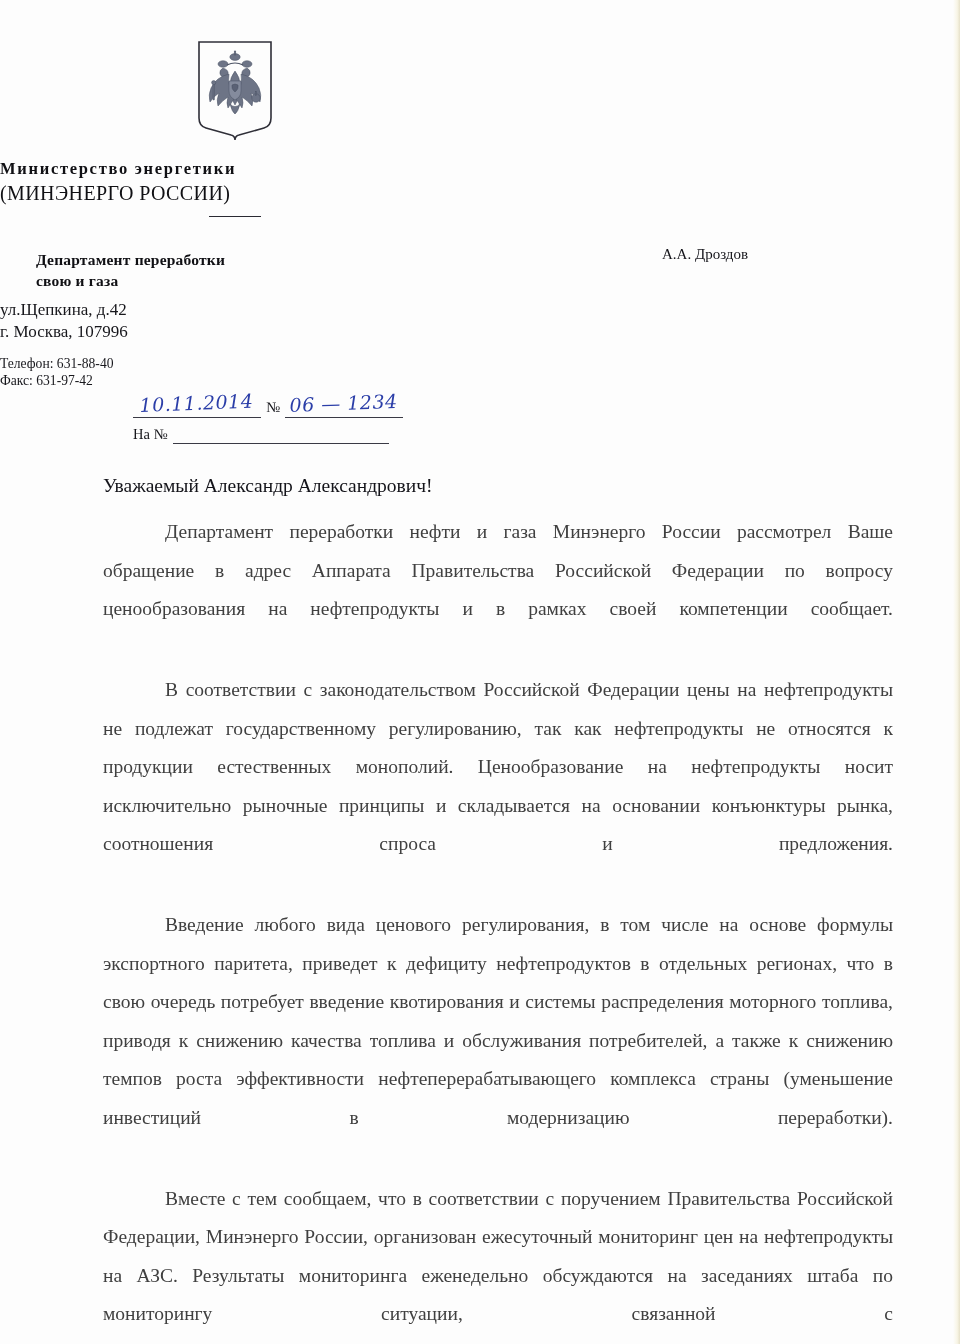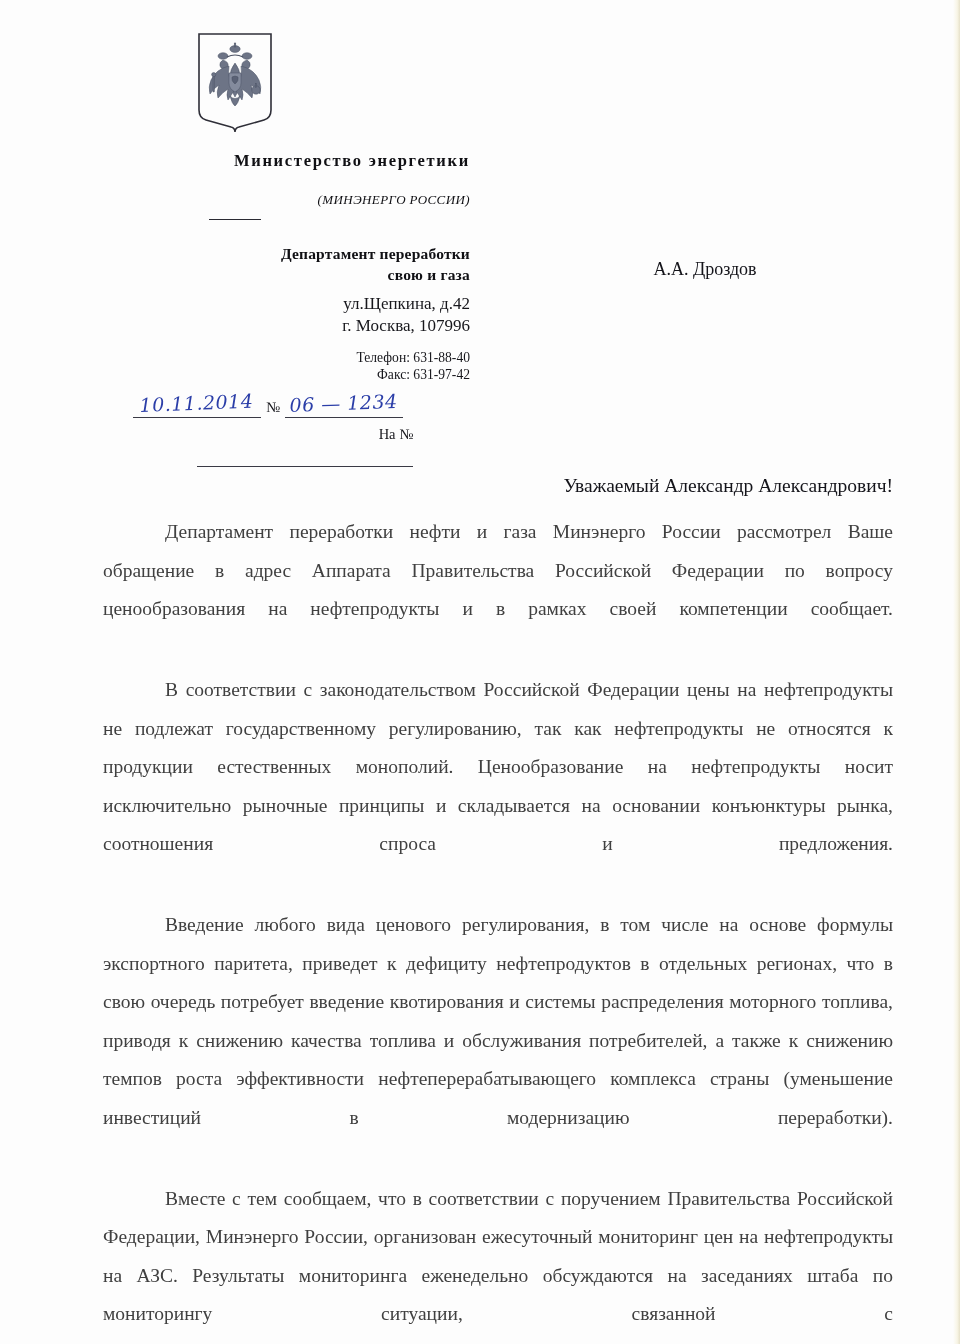--- a/index.html
+++ b/index.html
@@ -29,59 +29,59 @@
     width: 7px;
     height: 100%;
     background: linear-gradient(to right, rgba(250,248,238,0) 0%, rgba(246,242,222,.75) 60%, rgba(228,222,196,.9) 100%);
     pointer-events: none;
   }
 
   
   .letterhead {
     position: absolute;
     left: 0;
-    top: 32px;
+    top: 40px;
     width: 470px;
-    text-align: right;
+    text-align: left;
   }
   .emblem {
     width: 78px;
     height: 104px;
     margin: 0 auto;
     display: block;
   }
   .ministry-name {
     margin-top: 14px;
     font-size: 16.5px;
     font-weight: bold;
     letter-spacing: 1.7px;
     line-height: 1.32;
     color: #101014;
   }
   .ministry-short {
-    margin-top: 20px;
-    font-size: 13px;
+    margin-top: 2px;
+    font-size: 20px;
     font-weight: normal;
     letter-spacing: .4px;
     color: #101014;
-    font-style: italic;
   }
   .rule {
     width: 52px;
     height: 0;
     border-top: 1.3px solid #2a2a33;
     margin: 11px auto 0;
   }
   .dept {
-    margin-top: 24px;
+    margin-top: 33px;
     font-size: 15.5px;
     font-weight: bold;
     line-height: 1.34;
     letter-spacing: .2px;
     color: #101014;
+    padding-left: 36px;
   }
   .addr {
     margin-top: 8px;
     font-size: 17px;
     line-height: 1.28;
   }
   .phones {
     margin-top: 12px;
     font-size: 13.6px;
     line-height: 1.28;
@@ -134,54 +134,53 @@
   .nomer {
     font-size: 14.5px;
     padding-bottom: 2px;
     white-space: nowrap;
   }
   .reg-row2 {
     display: flex;
     align-items: flex-end;
     gap: 6px;
     margin-top: 8px;
-    flex-direction: column;
   }
   .na-label {
     font-size: 14.5px;
     white-space: nowrap;
     padding-bottom: 1px;
   }
   .ul-blank {
     border-bottom: 1.2px solid #3a3a45;
     width: 216px;
     height: 16px;
   }
 
   
   .addressee {
     position: absolute;
     left: 540px;
-    top: 252px;
+    top: 240px;
     width: 330px;
     text-align: center;
-    font-size: 18px;
+    font-size: 15px;
     line-height: 1.95;
     color: #14141a;
   }
 
   
   .body-text {
     position: absolute;
     left: 103px;
     top: 470px;
     width: 790px;
   }
   .salutation {
-    text-align: right;
+    text-align: left;
     font-size: 19.5px;
     line-height: 1.6;
     margin-bottom: 12px;
     color: #14141a;
   }
   p.para {
     margin: 0 0 4px 0;
     font-size: 19.5px;
     line-height: 38.5px;
     text-align: justify;

